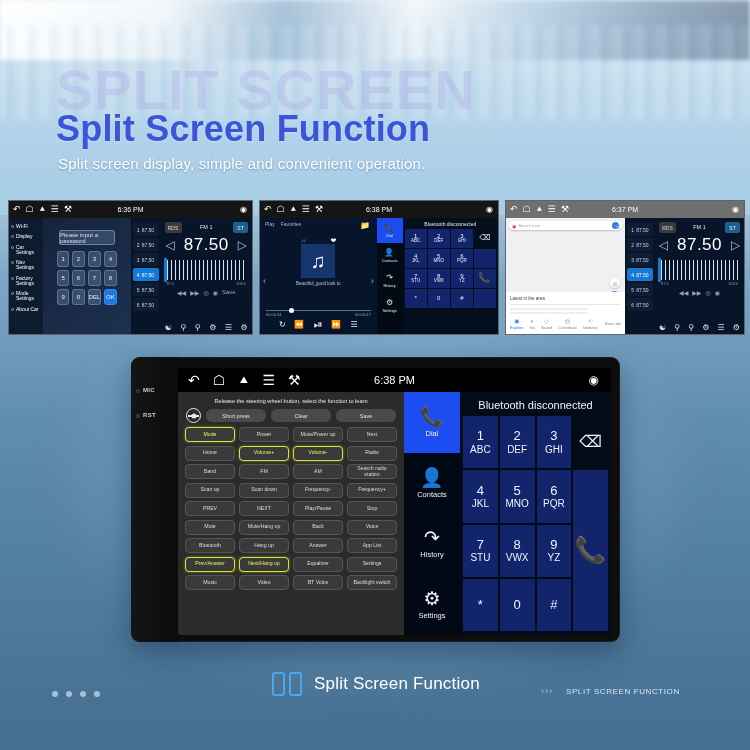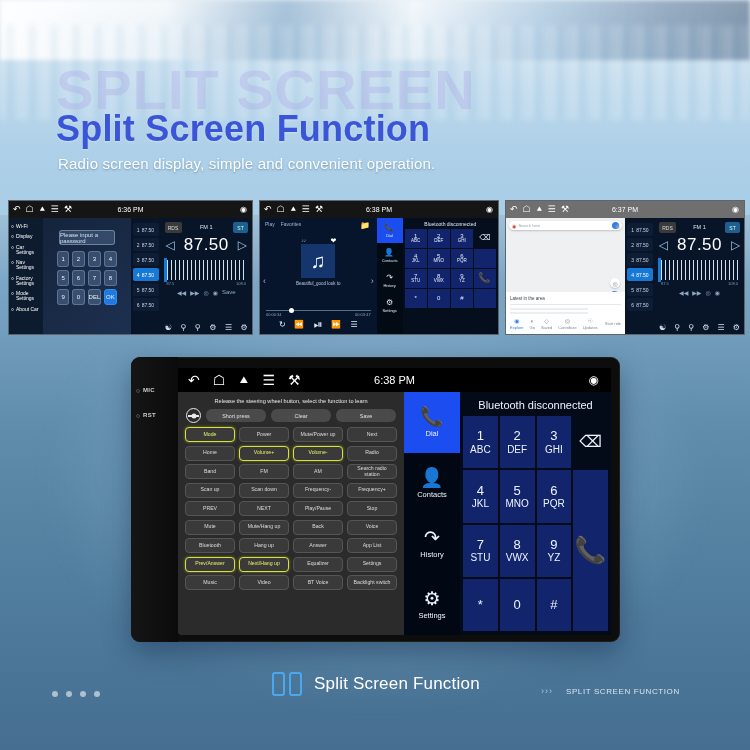--- a/index.html
+++ b/index.html
@@ -245,21 +245,21 @@
 </style>
 </head>
 <body>
 
 <div id="bg-lower2"></div>
 <div id="bg-glow"></div>
 <div id="bg-sky"></div>
 
 <div id="ghost-title">SPLIT SCREEN</div>
 <div id="headline">Split Screen Function</div>
-<div id="subheadline">Radio screen display, simple and convenient operation.</div>
+<div id="subheadline">Split screen display, simple and convenient operation.</div>
 
 <div class="thumb" id="thumb-1">
   <div class="t-topbar">
     <div class="t-icons">
       <span class="t-ic">↶</span>
       <span class="t-ic">☖</span>
       <span class="t-ic">⯅</span>
       <span class="t-ic">☰</span>
       <span class="t-ic">⚒</span>
     </div>

